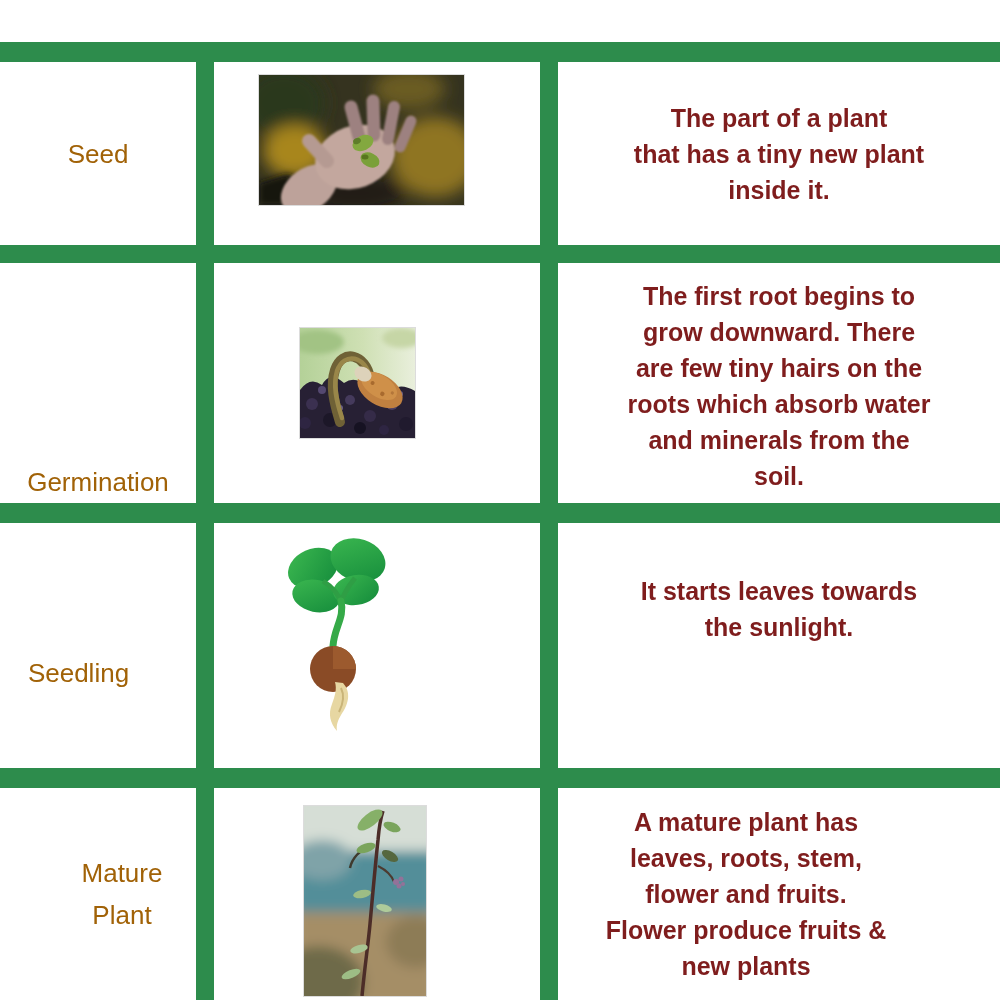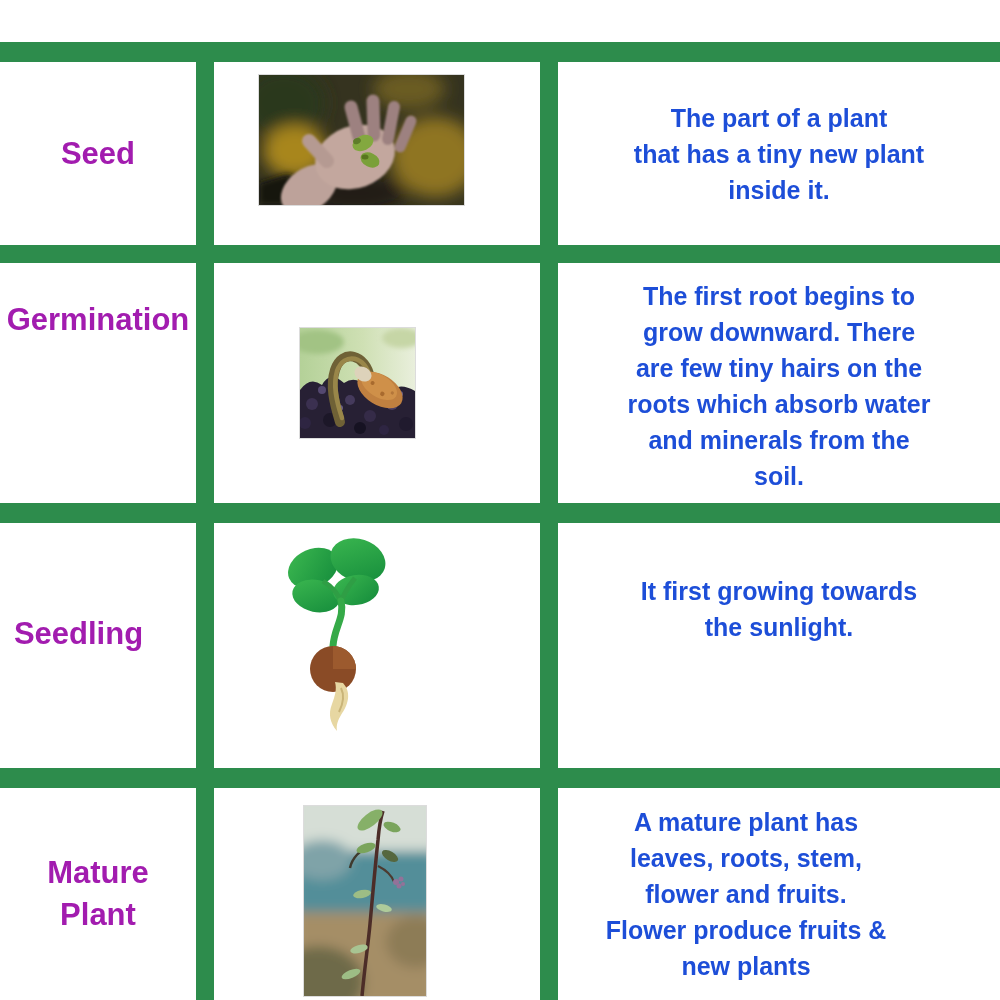--- a/index.html
+++ b/index.html
@@ -4,28 +4,28 @@
 <style>
   html,body{margin:0;padding:0;background:#ffffff;}
   .canvas{
     position:relative;width:1000px;height:1000px;margin:0 auto;
     background:#ffffff;overflow:hidden;
     font-family:"Liberation Sans","DejaVu Sans",sans-serif;
   }
   .gridline{position:absolute;background:#2d8c4c;}
   .cell{position:absolute;display:flex;align-items:center;justify-content:center;}
   .label{
-    font-size:31px;line-height:42px;font-weight:700;color:#a21caf;
+    font-size:26px;line-height:42px;font-weight:400;color:#a16207;
     text-align:center;white-space:pre-line;letter-spacing:0;
   }
   .desc{
-    font-size:25px;line-height:36px;font-weight:700;color:#1d4ed8;
+    font-size:25px;line-height:36px;font-weight:700;color:#7f1d1d;
     text-align:center;white-space:pre-line;
   }
-  .v-high{align-items:flex-start;padding-top:36px;box-sizing:border-box;}
+  .v-high{align-items:flex-end;padding-top:36px;box-sizing:border-box;}
   .v-top{align-items:flex-start;padding-top:50px;box-sizing:border-box;}
   .img-top{align-items:flex-start;box-sizing:border-box;}
   .photo{display:block;border:1px solid #dcdcdc;background:#fff;}
   .clipart{display:block;}
 </style>
 </head>
 <body>
 
 <div class="canvas">
 
@@ -135,21 +135,21 @@
 
   <div class="cell" style="left:558px;top:266px;width:442px;height:240px;">
     <div class="desc">The first root begins to
 grow downward. There
 are few tiny hairs on the
 roots which absorb water
 and minerals from the
 soil.</div>
   </div>
 
-  <div class="cell" style="left:0;top:511px;width:157px;height:245px;">
+  <div class="cell" style="left:0;top:550px;width:157px;height:245px;">
     <div class="label">Seedling</div>
   </div>
 
   <div class="cell img-top" style="left:214px;top:523px;width:326px;height:245px;padding-top:10px;">
     <svg class="clipart" style="transform:translateX(-42px);" width="105" height="200" viewBox="0 0 105 200" role="img">
       <defs>
         <linearGradient id="slg" x1="0" y1="0" x2="1" y2="1">
           <stop offset="0" stop-color="#3cb850"></stop>
           <stop offset="1" stop-color="#148b3b"></stop>
         </linearGradient>
@@ -164,25 +164,25 @@
       <path d="M 72,45 C 64,55 60,62 58,70" stroke="#2f9e45" stroke-width="5" fill="none"></path>
       <path d="M 58,68 C 62,84 51,95 50,113" stroke="#35aa48" stroke-width="7" fill="none" stroke-linecap="round"></path>
       <circle cx="50" cy="136" r="23" fill="#8a4b26"></circle>
       <path d="M 50,113 A 23 23 0 0 1 73,136 L 50,136 Z" fill="#9c5a2e"></path>
       <path d="M 60,150 C 69,160 65,172 58,182 C 55,187 53,192 54,198 C 47,190 45,181 49,171 C 52,163 54,156 52,149 Z" fill="#e7d7a2"></path>
       <path d="M 58,155 C 62,163 60,171 56,179" stroke="#c9b478" stroke-width="2" fill="none"></path>
     </svg>
   </div>
 
   <div class="cell v-top" style="left:558px;top:523px;width:442px;height:245px;">
-    <div class="desc">It first growing towards
+    <div class="desc">It starts leaves towards
 the sunlight.</div>
   </div>
 
-  <div class="cell" style="left:0;top:788px;width:196px;height:212px;">
+  <div class="cell" style="left:0;top:788px;width:196px;height:212px;padding-left:24px;">
     <div class="label">Mature
 Plant</div>
   </div>
 
   <div class="cell img-top" style="left:214px;top:788px;width:326px;height:212px;padding-top:17px;">
     <svg class="photo" style="transform:translateX(-12px);" width="122" height="190" viewBox="0 0 122 190" role="img">
       <defs>
         <filter id="mb" x="-40%" y="-40%" width="180%" height="180%">
             <feGaussianBlur stdDeviation="6"></feGaussianBlur>
           </filter>

